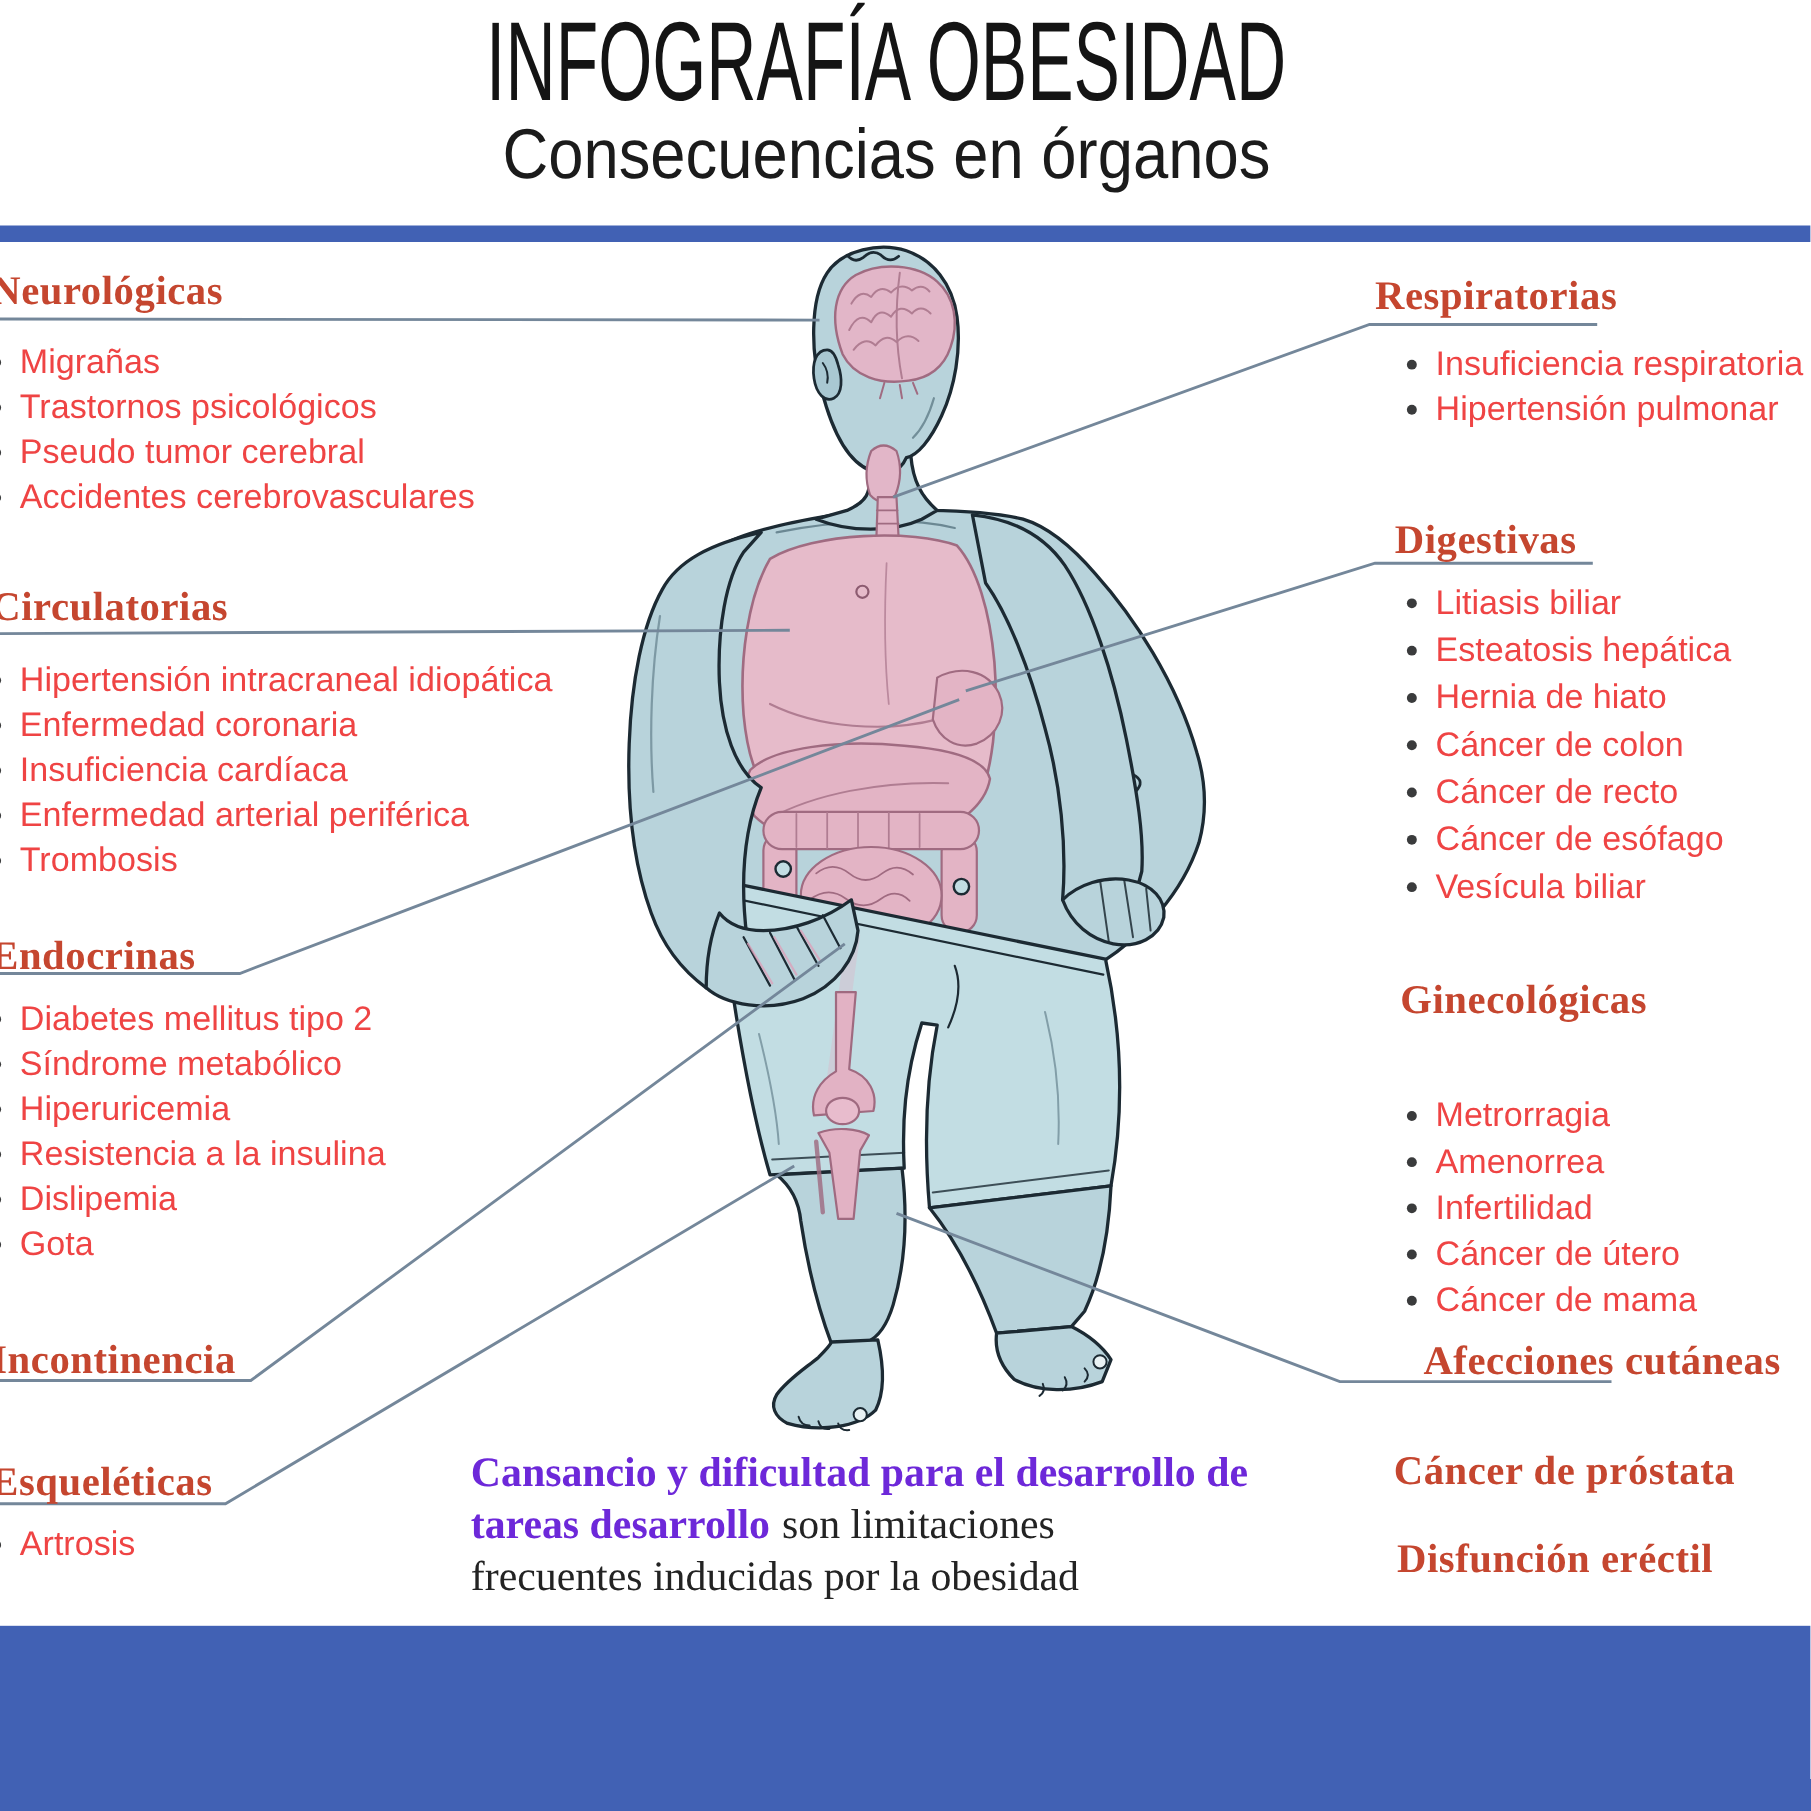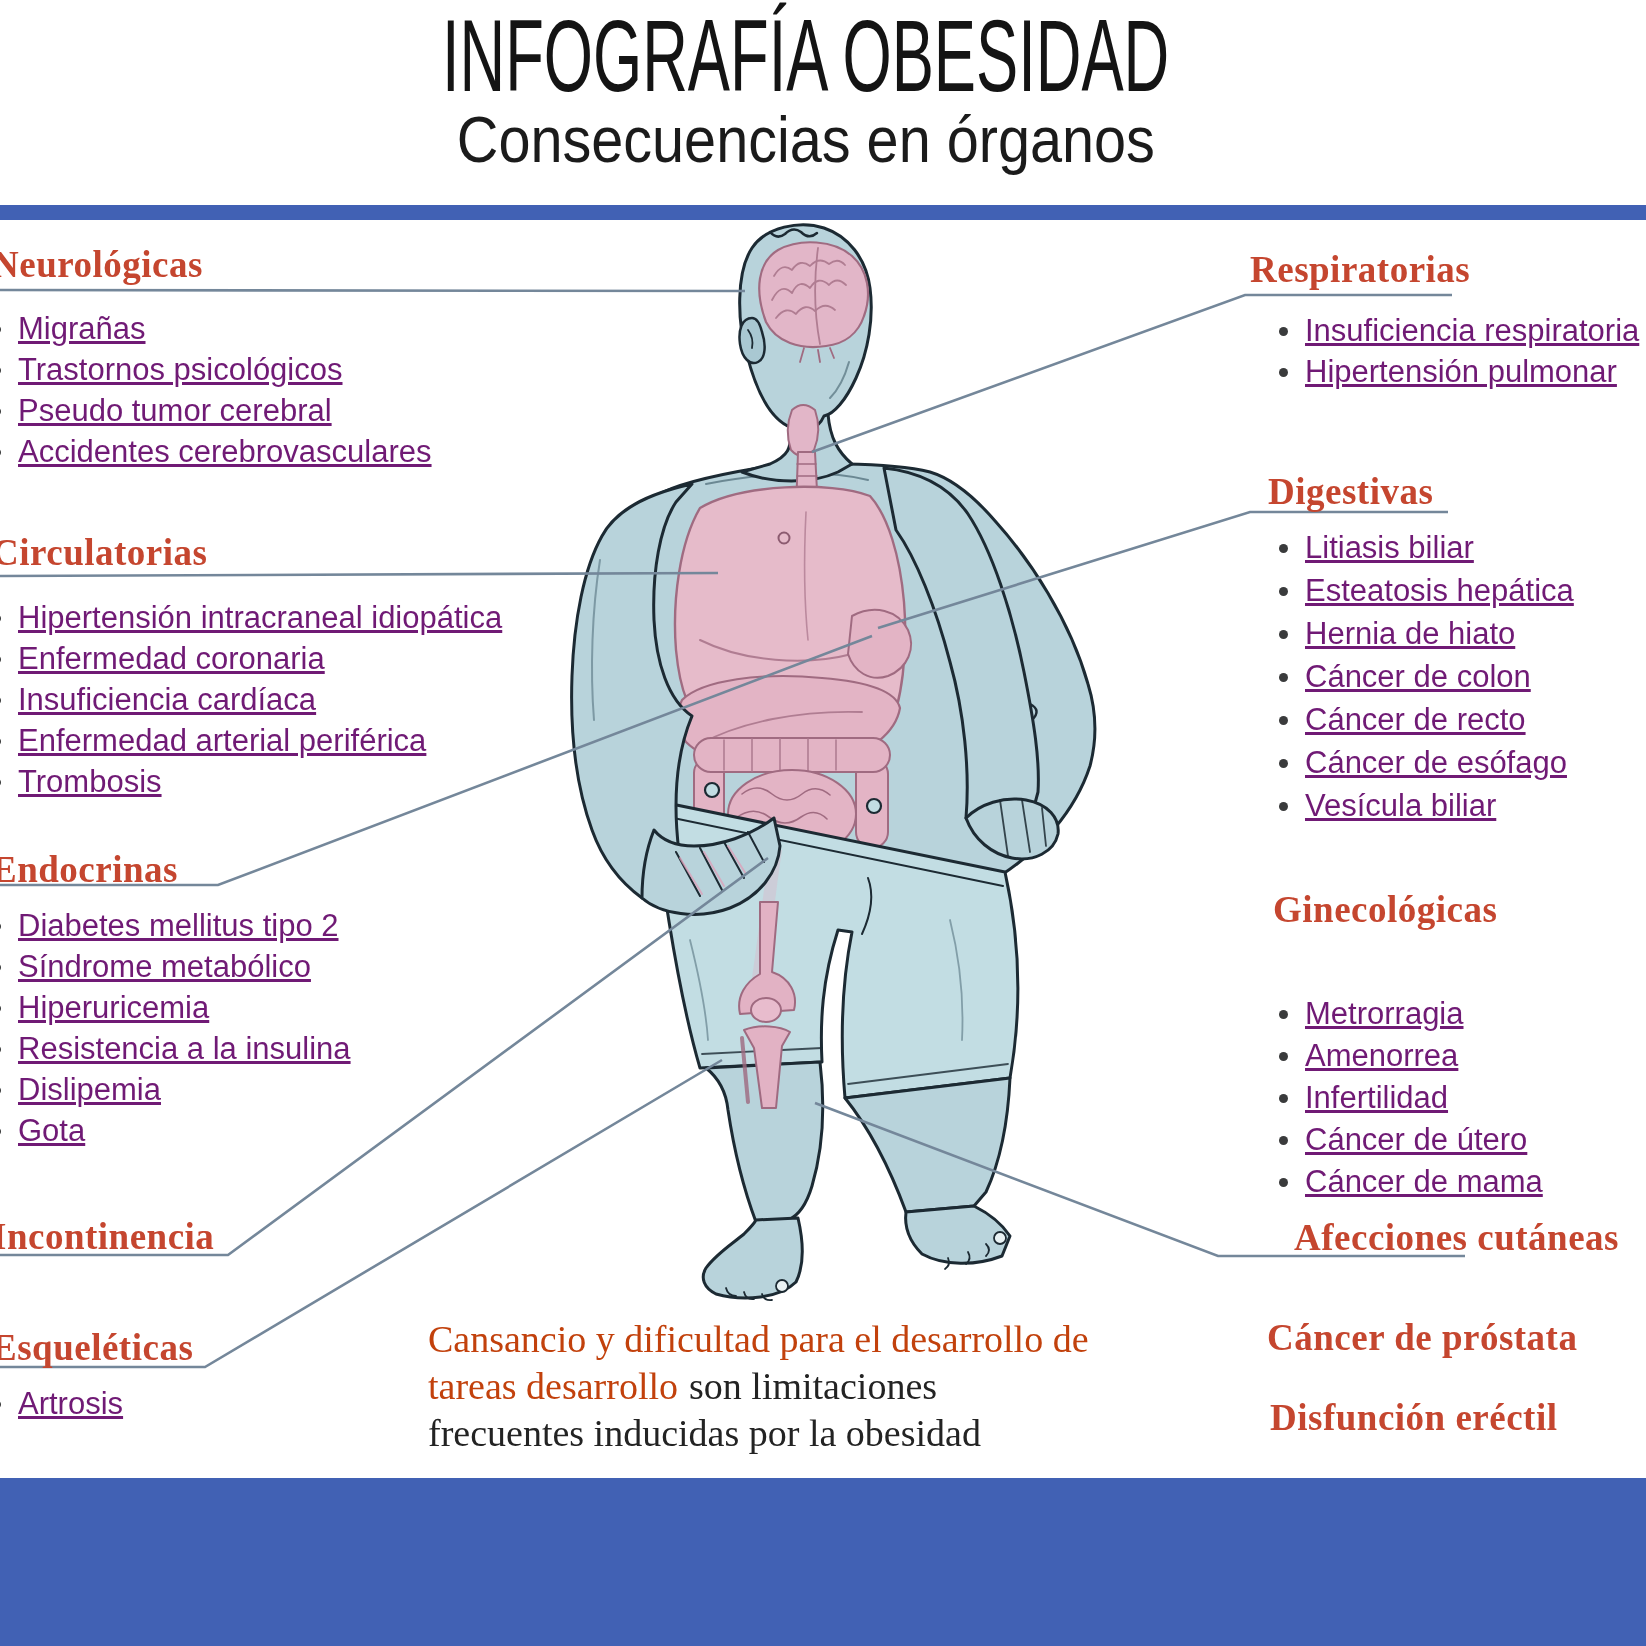--- a/index.html
+++ b/index.html
@@ -29,36 +29,36 @@
   .sec{position:absolute;}
   .sec h2{
     margin:0;font-family:"Liberation Serif","DejaVu Serif",serif;
     font-weight:700;font-size:37px;line-height:46px;color:#c5462f;
     white-space:nowrap;letter-spacing:0.5px;
   }
   ul.items{
     margin:0;padding:0;list-style:none;position:absolute;white-space:nowrap;
   }
   ul.items li{
-    position:relative;font-size:31px;color:#701a75;text-decoration:underline;
+    position:relative;font-size:31px;color:#ef4444;
   }
   ul.items li::before{
     content:"";position:absolute;top:50%;margin-top:-4px;left:-26px;
     width:9px;height:9px;border-radius:50%;background:#3a3b3c;
   }
   .lh41 li{height:41px;line-height:41px;}
   .lh42 li{height:42px;line-height:42px;}
   .lh43 li{height:43px;line-height:43px;}
 
   .note{
     position:absolute;left:428px;top:1316px;
     font-family:"Liberation Serif","DejaVu Serif",serif;
     font-size:38px;line-height:47px;color:#232323;white-space:nowrap;
   }
-  .note .hl{color:#c2410c;font-weight:400;}
+  .note .hl{color:#6d28d9;font-weight:700;}
   .note .sp{margin-left:11px;}
 
   svg.art{position:absolute;left:0;top:0;}
 </style>
 </head>
 <body>
 
 <svg class="art" width="1646" height="1646" viewBox="0 0 1646 1646">
   <g stroke-linejoin="round" stroke-linecap="round">
 

